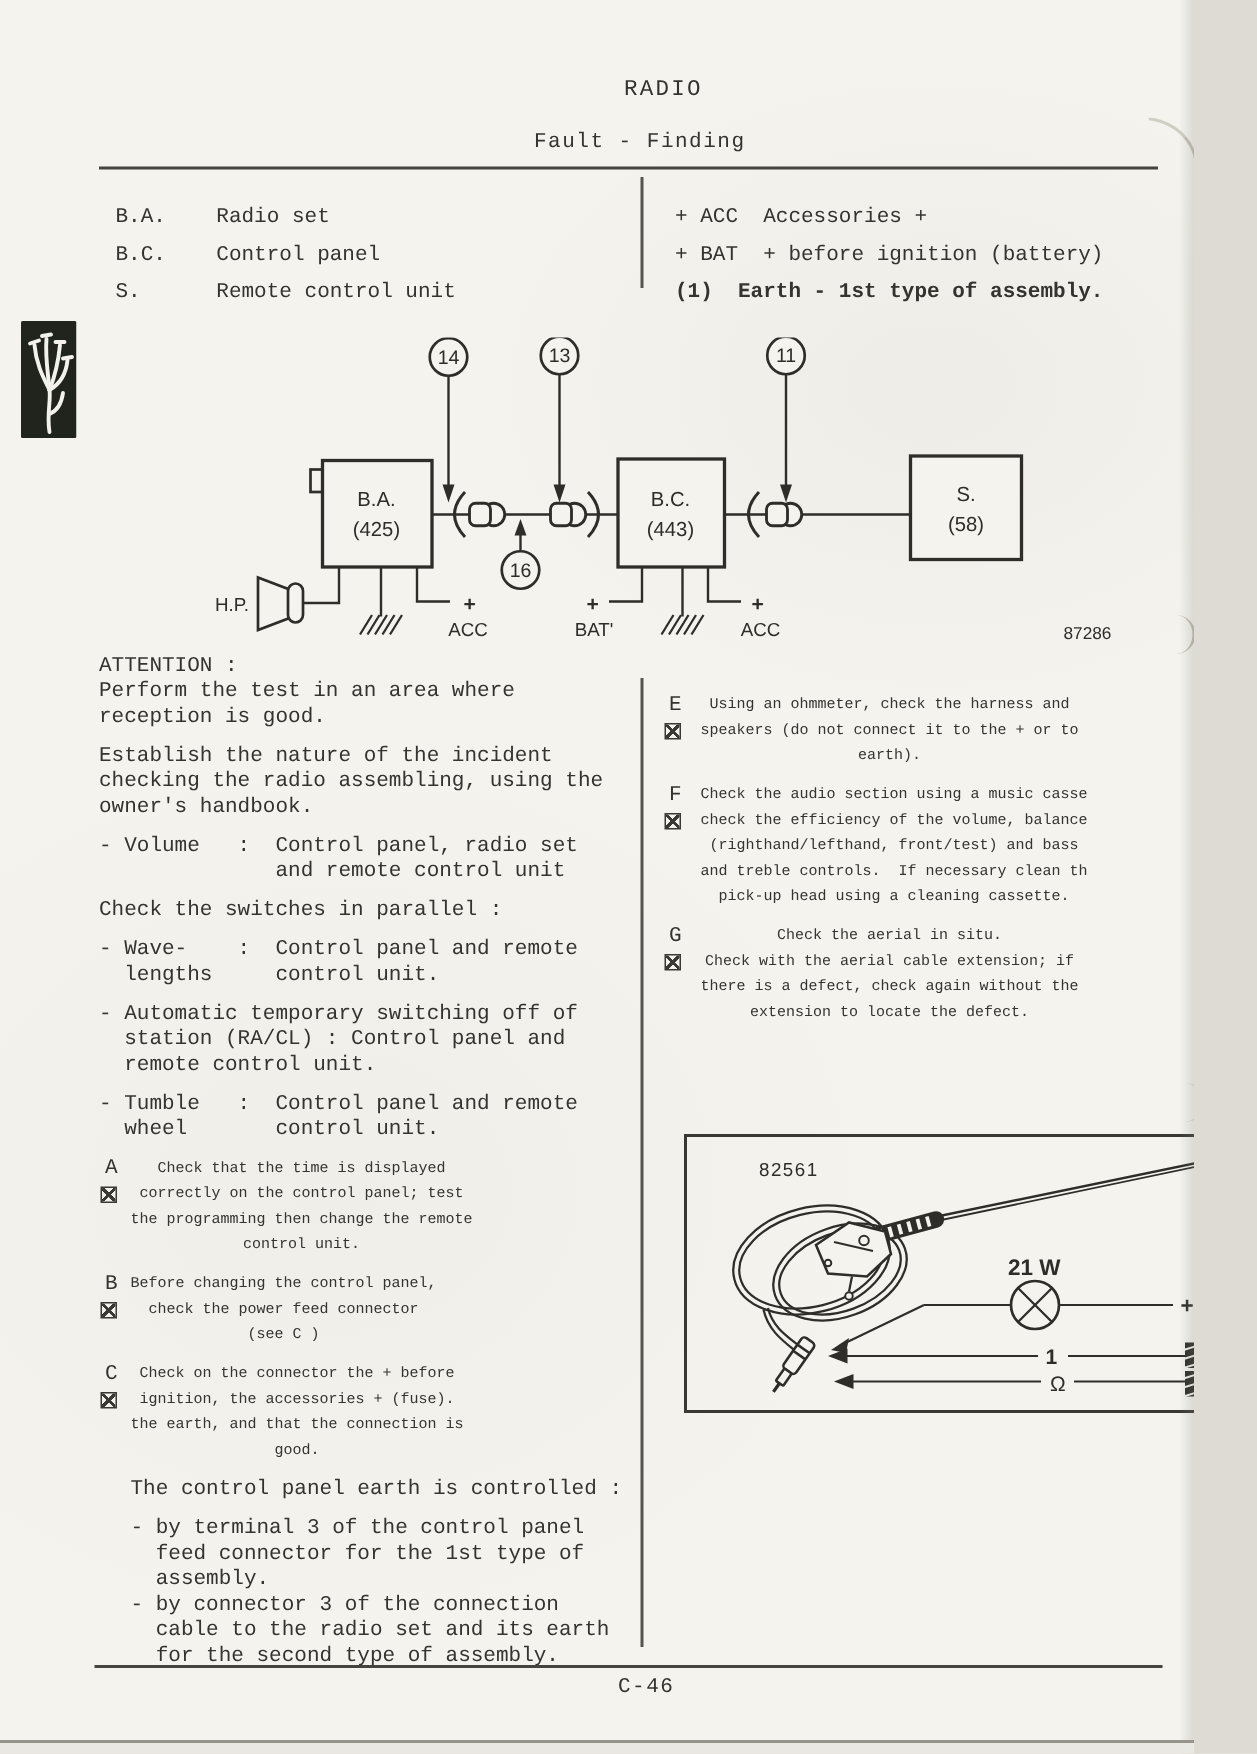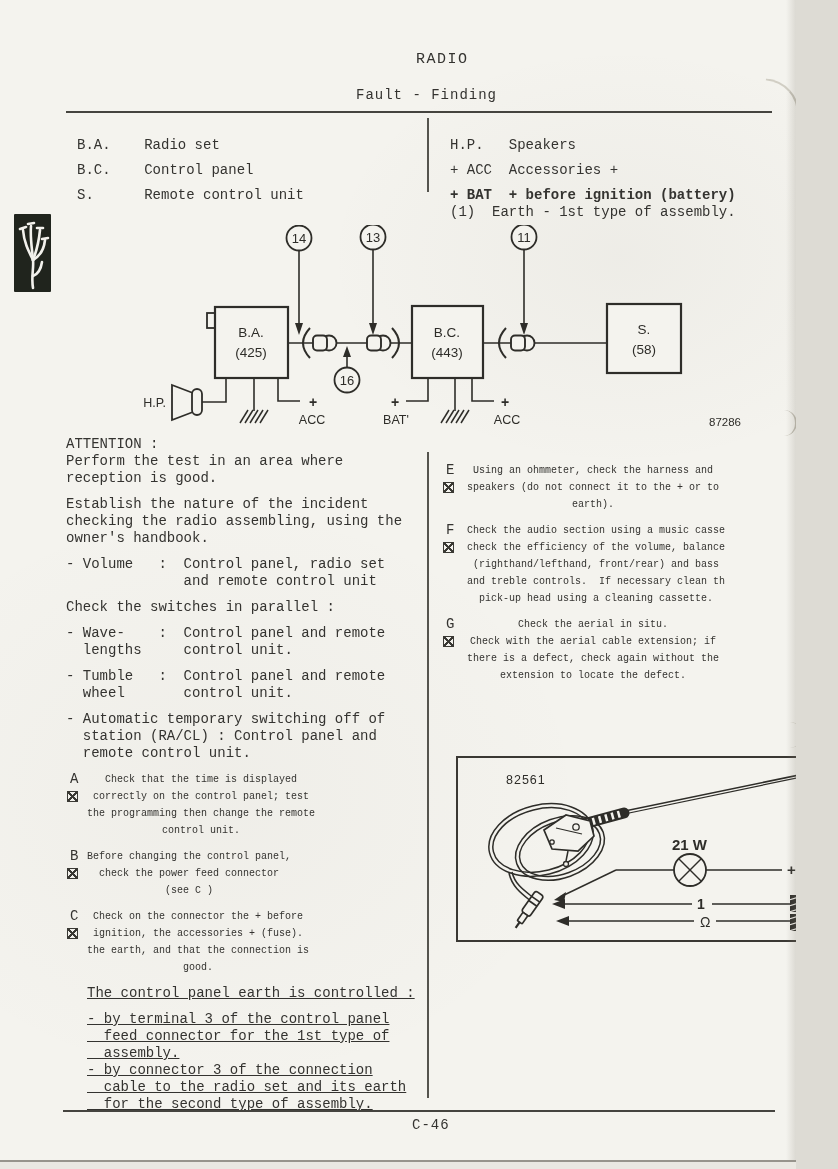--- a/index.html
+++ b/index.html
@@ -26,21 +26,21 @@
   .gut{flex:none;display:flex;flex-direction:column;align-items:flex-start;}
   .gut-l{width:21px;}
   .gut-r{width:25px;}
   .ltr{font-size:14px;line-height:17px;padding-left:4px;}
   .xbox{
     width:9px;height:9px;border:1.6px solid #3a3934;margin-top:3px;margin-left:1px;
     background-image:
       linear-gradient(45deg,transparent 42%,#3a3934 42%,#3a3934 58%,transparent 58%),
       linear-gradient(135deg,transparent 42%,#3a3934 42%,#3a3934 58%,transparent 58%);
   }
-  .indent{margin-left:21px;text-decoration:underline;}
+  .indent{margin-left:21px;}
   .ctext{white-space:pre;font-size:10px;line-height:17px;text-align:center;}
   svg text{font-family:"Liberation Sans","DejaVu Sans",sans-serif;fill:#2e2d29;}
   .figbox{border:2px solid #3a3833;background:transparent;padding-left:28px;}
   .footer{font-size:14px;letter-spacing:1px;}
   
   .curl{width:34px;height:30px;border:none;border-right:2px solid #b5b1a5;
         border-top:2px solid #c6c2b6;border-radius:0 100% 0 0;opacity:.75;transform:rotate(6deg);}
   .ghost-paren{width:11px;height:26px;border-right:2px solid #b3afa3;border-radius:0 100% 100% 0/0 50% 50% 0;opacity:.8;}
   .ghost-paren2{width:11px;height:26px;border-right:2px solid #bcb8ac;border-radius:0 100% 100% 0/0 50% 50% 0;opacity:.7;}
   .edge-shadow{top:0;right:0;width:10px;height:1169px;background:linear-gradient(to right,transparent,rgba(130,125,112,.22));}
@@ -57,21 +57,20 @@
   <div class="abs subtitle" style="left:356px;top:87px;">Fault - Finding</div>
   <div class="abs rule" style="left:66px;top:111px;width:706px;"></div>
 
   <div class="abs legend-left" style="left:77px;top:137px;">
     <div class="lg-row">B.A.    Radio set</div>
     <div class="lg-row">B.C.    Control panel</div>
     <div class="lg-row">S.      Remote control unit</div>
   </div>
   <div class="abs vdiv" style="left:427px;top:118px;height:74px;"></div>
   <div class="abs legend-right" style="left:450px;top:137px;">
-    <div class="lg-row">H.P.   Speakers</div>
     <div class="lg-row">+ ACC  Accessories +</div>
     <div class="lg-row">+ BAT  + before ignition (battery)</div>
     <div class="lg-row">(1)  Earth - 1st type of assembly.</div>
   </div>
 
   <svg class="abs" style="left:14px;top:214px;" width="37" height="78" viewBox="0 0 37 78">
     <rect x="0" y="0" width="37" height="78" rx="1" fill="#20241d"></rect>
     <g stroke="#f2f1ec" stroke-width="2.6" fill="none" stroke-linecap="round">
       <path d="M19,74 C17,62 20,54 19,46"></path>
       <path d="M19,46 C14,36 10,28 9,16"></path>
@@ -186,25 +185,25 @@
 Perform the test in an area where
 reception is good.</div>
     <div class="blk">Establish the nature of the incident
 checking the radio assembling, using the
 owner's handbook.</div>
     <div class="blk">- Volume   :  Control panel, radio set
               and remote control unit</div>
     <div class="blk">Check the switches in parallel :</div>
     <div class="blk">- Wave-    :  Control panel and remote
   lengths     control unit.</div>
-    <div class="blk">- Tumble   :  Control panel and remote
-  wheel       control unit.</div>
     <div class="blk">- Automatic temporary switching off of
   station (RA/CL) : Control panel and
   remote control unit.</div>
+    <div class="blk">- Tumble   :  Control panel and remote
+  wheel       control unit.</div>
 
     <div class="check">
       <div class="gut gut-l">
         <div class="ltr">A</div>
         <div class="xbox"></div>
       </div>
       <div class="ctext">Check that the time is displayed
 correctly on the control panel; test
 the programming then change the remote
 control unit.</div>
@@ -253,21 +252,21 @@
 earth).</div>
     </div>
 
     <div class="check">
       <div class="gut gut-r">
         <div class="ltr">F</div>
         <div class="xbox"></div>
       </div>
       <div class="ctext">Check the audio section using a music casse
 check the efficiency of the volume, balance
-(righthand/lefthand, front/rear) and bass
+(righthand/lefthand, front/test) and bass
 and treble controls.  If necessary clean th
 pick-up head using a cleaning cassette.</div>
     </div>
 
     <div class="check">
       <div class="gut gut-r">
         <div class="ltr">G</div>
         <div class="xbox"></div>
       </div>
       <div class="ctext">Check the aerial in situ.

